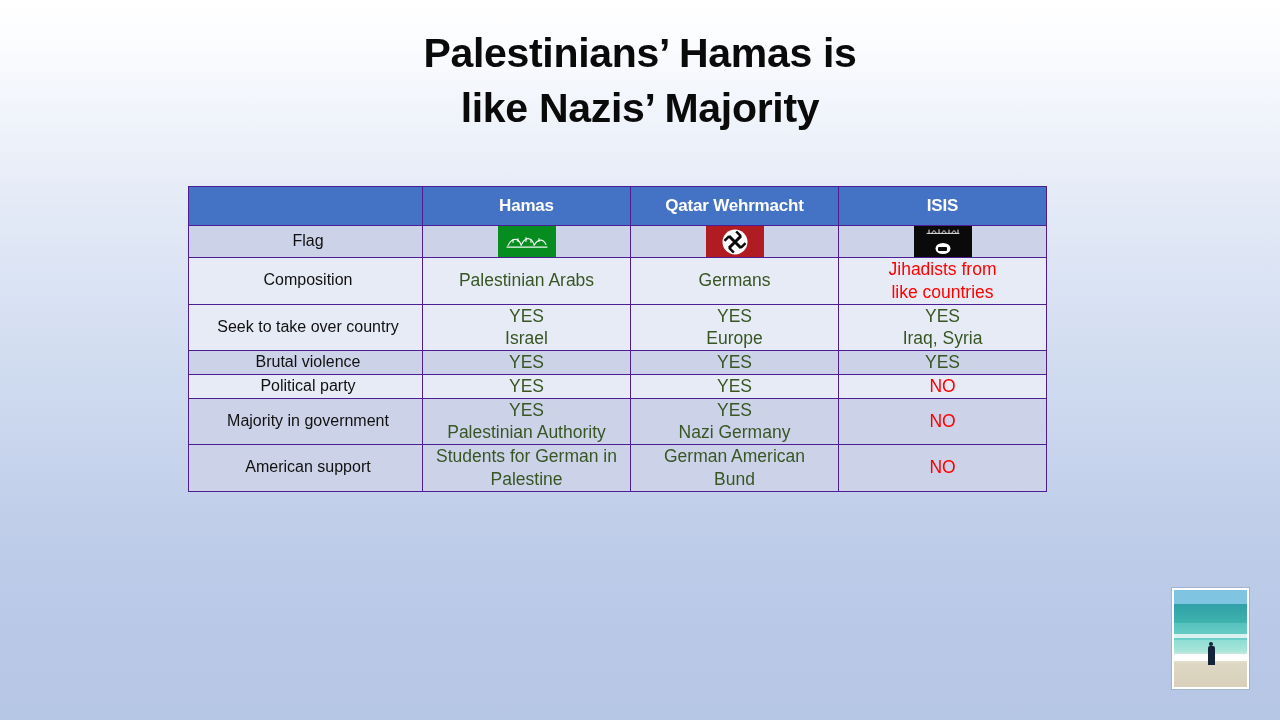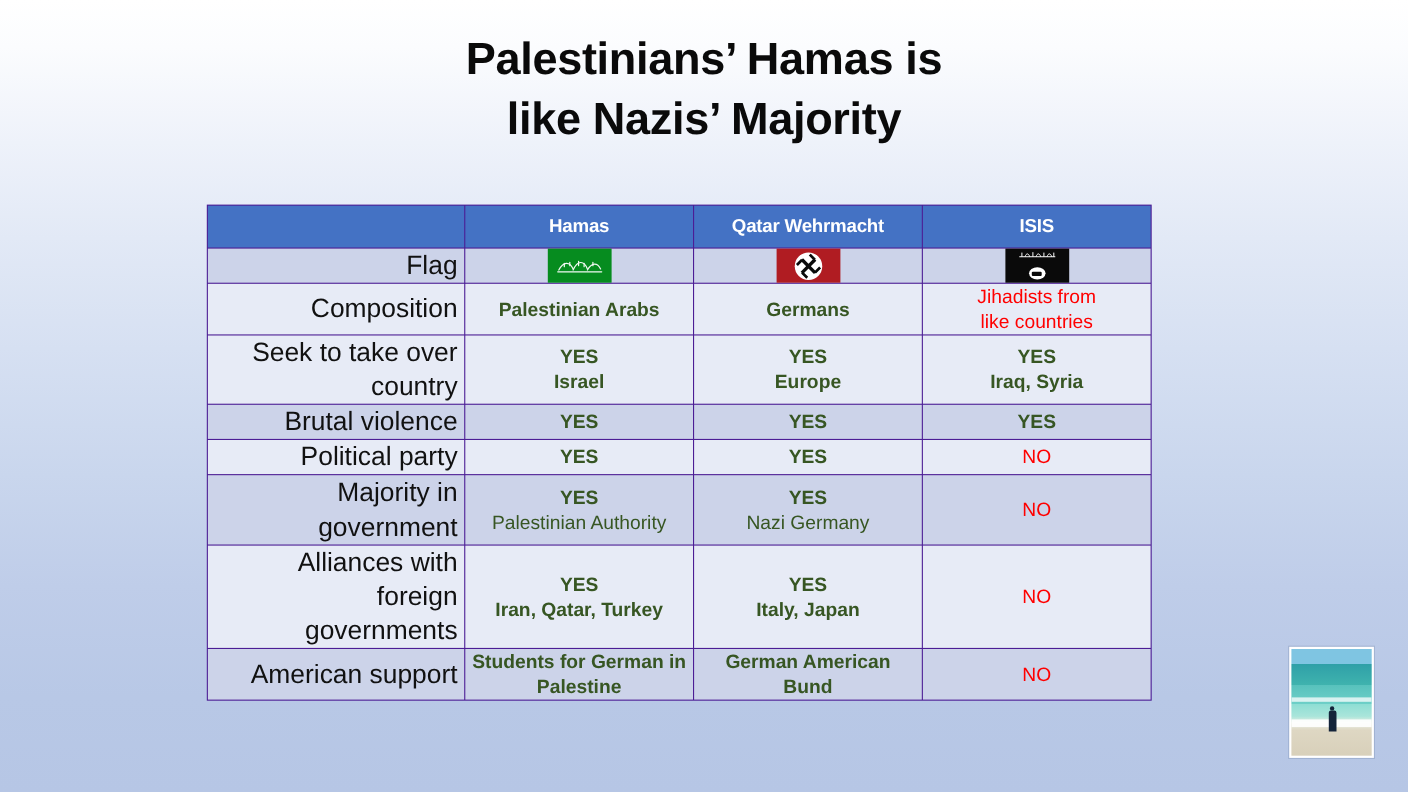--- a/index.html
+++ b/index.html
@@ -76,32 +76,32 @@
 
   
   tbody td {
     font-size:17.5px;
     text-align:center;
     color:#375623;
     line-height:1.30;
     padding:7px 4px;
   }
   tbody td.rowlabel {
-    text-align:right;
+    text-align:center;
     color:#111111;
-    font-size:24px;
+    font-size:16px;
     padding-left:11px;
     padding-right:6px;
     line-height:1.30;
   }
 
   tbody tr.band-a td { background:#ccd3e9; }
   tbody tr.band-b td { background:#e7ebf6; }
 
-  .val-green { color:#375623;font-weight:bold; }
+  .val-green { color:#375623; }
   .val-red   { color:#ff0000; }
   .val-bold  { font-weight:normal; }
   .sub-line  { display:block; }
 
   
   .flag {
     display:inline-block;
     width:58px;
     height:31px;
     position:relative;
@@ -331,34 +331,20 @@
           <span class="sub-line val-green val-bold">Palestinian Authority</span>
         </td>
         <td>
           <span class="sub-line val-green">YES</span>
           <span class="sub-line val-green val-bold">Nazi Germany</span>
         </td>
         <td>
           <span class="sub-line val-red">NO</span>
         </td>
       </tr>
-      <tr class="band-b">
-        <td class="rowlabel">Alliances with foreign governments</td>
-        <td>
-          <span class="sub-line val-green">YES</span>
-          <span class="sub-line val-green">Iran, Qatar, Turkey</span>
-        </td>
-        <td>
-          <span class="sub-line val-green">YES</span>
-          <span class="sub-line val-green">Italy, Japan</span>
-        </td>
-        <td>
-          <span class="sub-line val-red">NO</span>
-        </td>
-      </tr>
       <tr class="band-a">
         <td class="rowlabel">American support</td>
         <td>
           <span class="sub-line val-green">Students for German in</span>
           <span class="sub-line val-green">Palestine</span>
         </td>
         <td>
           <span class="sub-line val-green">German American</span>
           <span class="sub-line val-green">Bund</span>
         </td>

